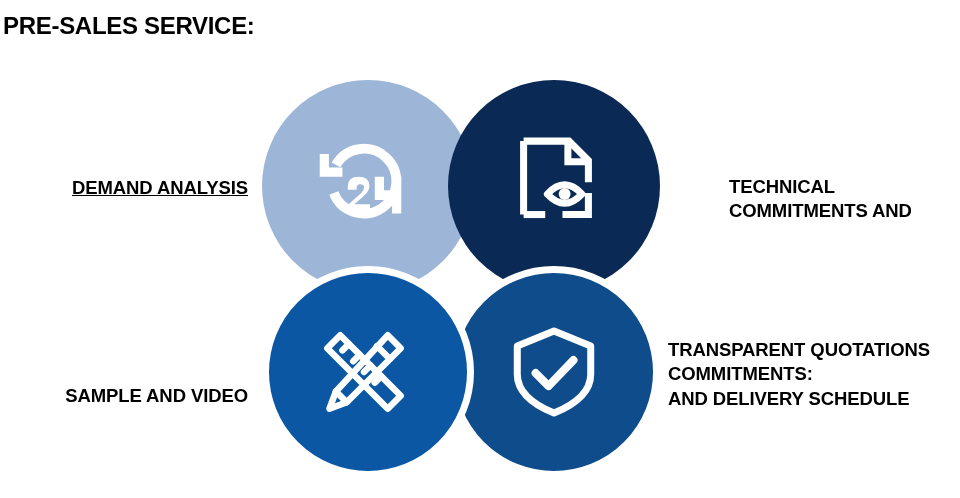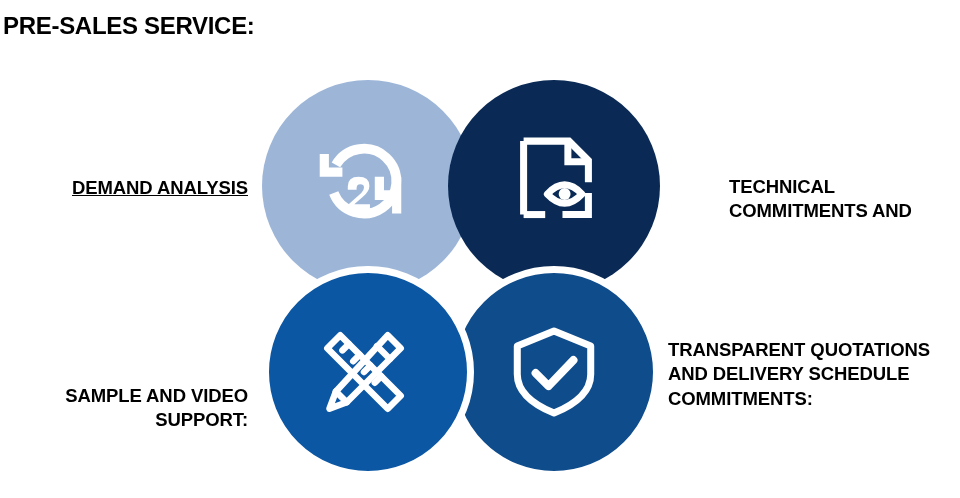--- a/index.html
+++ b/index.html
@@ -148,27 +148,26 @@
       </span>
     </div>
   </div>
 
   <div class="label label-left lbl-tl">
     <div>DEMAND ANALYSIS</div>
   </div>
 
   <div class="label label-left lbl-bl">
     <div>SAMPLE AND VIDEO</div>
-    <div>SUPPORT:</div>
   </div>
 
   <div class="label label-right lbl-tr">
     <div>TECHNICAL</div>
     <div>COMMITMENTS AND</div>
   </div>
 
   <div class="label label-right lbl-br">
     <div>TRANSPARENT QUOTATIONS</div>
+    <div>COMMITMENTS:</div>
     <div>AND DELIVERY SCHEDULE</div>
-    <div>COMMITMENTS:</div>
   </div>
 
 </div>
 
 </body></html>

